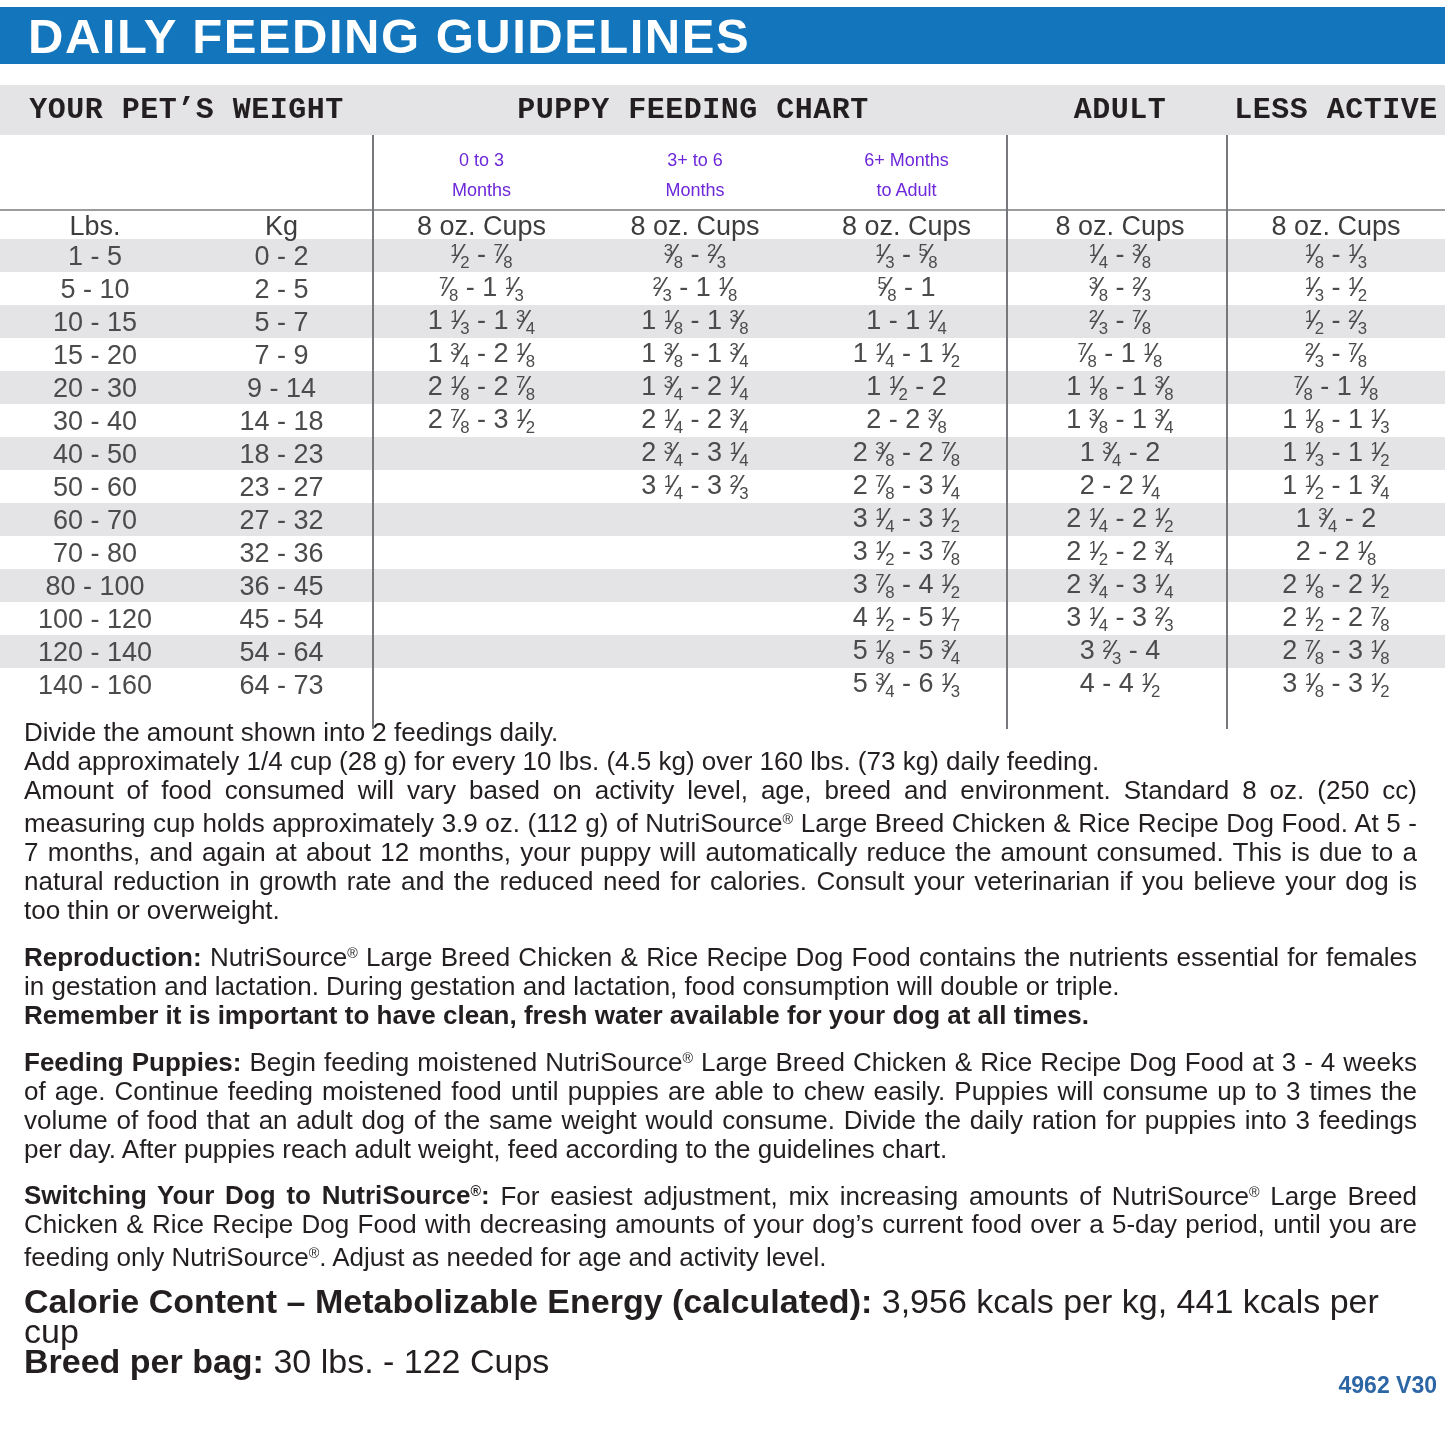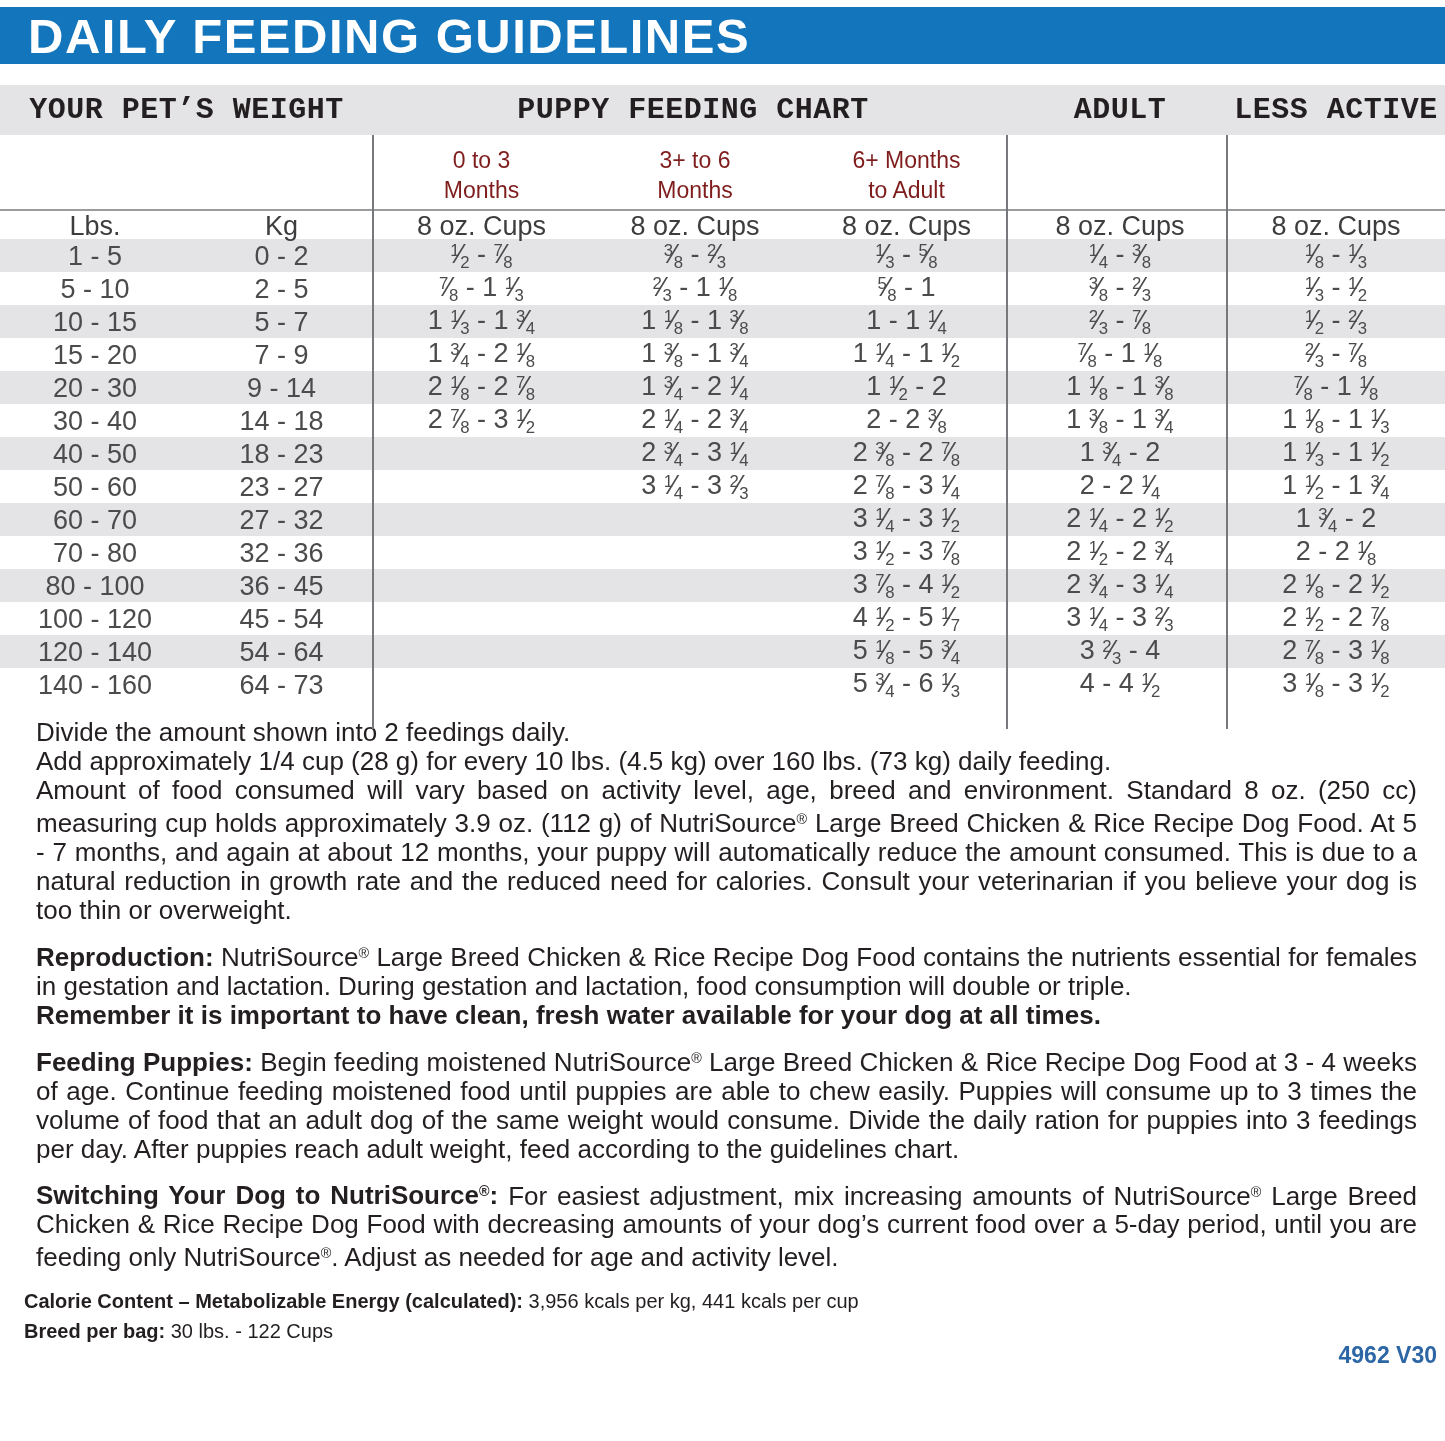--- a/index.html
+++ b/index.html
@@ -28,21 +28,21 @@
     text-align:center;font-size:30px;font-weight:bold;letter-spacing:.5px;
     white-space:nowrap;
     font-family:Liberation Mono, monospace;
   }
   .months{
     margin-top:10px;height:64px;
     display:grid;grid-template-columns:var(--cols);
     align-items:end;
   }
   .months div{
-    text-align:center;font-size:23px;line-height:30px;color:#7f1d1d;
+    text-align:center;font-size:18px;line-height:30px;color:#6d28d9;
     white-space:pre-line;padding-bottom:4px;
   }
   .rule{height:2px;background:#9a9c9e;}
   .units{
     height:28px;display:grid;grid-template-columns:var(--cols);
     align-items:center;
   }
   .units div{text-align:center;font-size:27px;color:#3d3d3f;white-space:nowrap;}
   .rows > div{
     height:33px;display:grid;grid-template-columns:var(--cols);
@@ -53,25 +53,25 @@
     text-align:center;font-size:27px;color:#4b4b4d;white-space:nowrap;
   }
   .vline{position:absolute;top:50px;height:594px;width:2px;background:#77787b;}
   .vl1{left:372px;}.vl2{left:1006px;}.vl3{left:1226px;}
   
   .fr sup{font-size:62%;vertical-align:0.42em;margin-right:-2px;letter-spacing:0;}
   .fr i{font-style:normal;}
   .fr sub{font-size:62%;vertical-align:-0.32em;margin-left:-2px;}
   sup.reg{font-size:55%;vertical-align:0.55em;}
   
-  .notes{padding:17px 28px 0 36px;font-size:26px;line-height:29px;}
+  .notes{padding:17px 28px 0 24px;font-size:26px;line-height:29px;}
   .note{margin:0;text-align:justify;}
   .note.gap{margin-top:14px;}
   .note b{font-weight:bold;}
-  .footerlines{padding:14px 28px 0 24px;font-size:20px;line-height:30px;}
+  .footerlines{padding:14px 28px 0 24px;font-size:34px;line-height:30px;}
   .footerlines b{font-weight:bold;}
   .codeline{
     text-align:right;padding-right:8px;margin-top:-4px;
     font-size:23px;font-weight:bold;color:var(--codeblue);
   }
   :root{--blue:#1375bc;--stripe:#e4e4e6;--codeblue:#2d66a5;
         --cols:190px 183px 217px 210px 213px 214px 218px;}
 </style>
 </head>
 <body>

